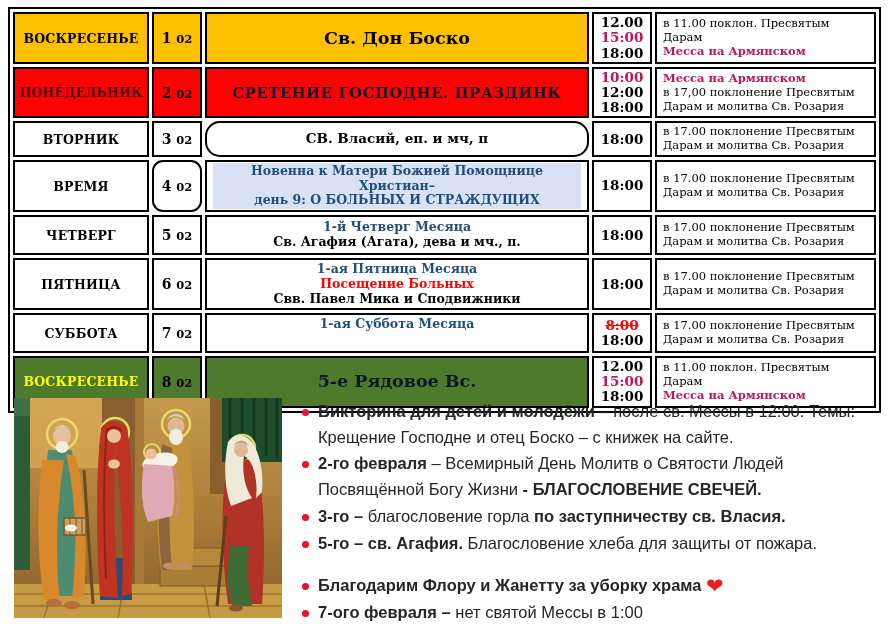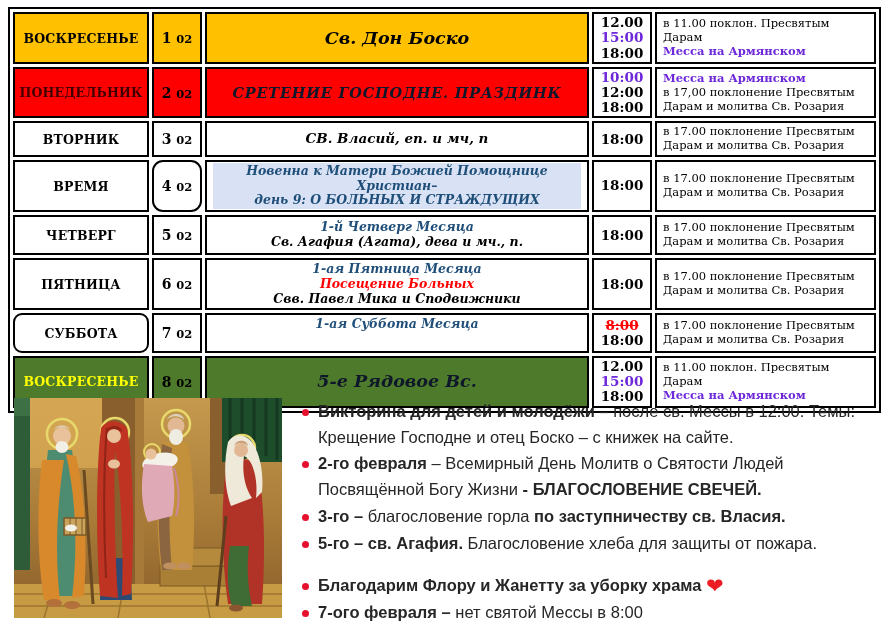--- a/index.html
+++ b/index.html
@@ -10,35 +10,35 @@
   .sched-wrap{position:absolute;left:8px;top:7px;width:869px;border:2px solid #000;padding:0px;background:#fff;}
   table.sched{border-collapse:separate;border-spacing:3px;width:100%;table-layout:fixed;}
   table.sched td,table.sched th{border:2px solid #000;background:#fff;vertical-align:middle;overflow:hidden;}
   th{font-weight:700;color:#000;text-align:center;}
   .hdr-sm{font-size:11.5px;letter-spacing:.3px;}
   .hdr-big{font-size:16px;letter-spacing:.2px;}
   .hdr-time{font-size:10.5px;line-height:1.1;}
   td.day{font-size:12.5px;font-weight:700;text-align:center;letter-spacing:.2px;}
   td.date{font-size:14px;font-weight:700;text-align:center;}
   td.date .d2{font-size:11.5px;}
-  td.lit{text-align:center;padding:1px 4px;font-style:italic;}
+  td.lit{text-align:center;padding:1px 4px;}
   td.time{font-size:13.5px;font-weight:700;text-align:center;line-height:1.12;}
   td.notes{font-size:11.5px;text-align:left;padding:2px 6px;line-height:1.2;vertical-align:middle;}
   .v-gold{background:#FFC000 !important;}
   .v-red{background:#FF0000 !important;}
   .v-green{background:#4E7A2B !important;}
   td.day.v-red{color:#400000;}
   td.day.v-green{color:#FFFF00;}
   .lit-line{display:block;font-weight:700;line-height:1.18;}
   .s-lg{font-size:17.5px;line-height:1.3;}
   .s-feast{font-size:14.5px;letter-spacing:.8px;}
   .s-md{font-size:13.5px;}
   .s-sm{font-size:12.5px;}
   .c-black{color:#000;}
-  .c-blue{color:#6d28d9;}
+  .c-blue{color:#be185d;}
   .c-darkblue{color:#1F4E79;}
   .c-red{color:#FF0000;}
   .c-yellow{color:#0f172a;}
   .b{font-weight:700;}
   .strike{text-decoration:line-through;}
   .hl-box{display:block;background:#D8E2F4;padding:1px 2px;margin:0 2px;}
   td.lit.top-align{vertical-align:top;padding-top:2px;}
   .note-line{display:block;}
 
   
@@ -94,21 +94,21 @@
               <span class="note-line c-black">18:00</span>
             </td>
             <td class="notes" style="height: 40px;">
               <span class="note-line c-blue b">Месса на Армянском</span>
               <span class="note-line c-black">в 17,00 поклонение Пресвятым Дарам и молитва Св. Розария</span>
             </td>
           </tr>
           <tr>
             <td class="day" style="height: 22px;">ВТОРНИК</td>
             <td class="date" style="height: 22px;"><span class="d1">3 </span><span class="d2">02</span></td>
-            <td class="lit" style="height: 22px;">
+            <td class="lit" style="height: 22px; border-radius: 15px;">
               <span class="lit-line c-black s-md">СВ. Власий, еп. и мч, п</span>
             </td>
             <td class="time" style="height: 22px;">
               <span class="note-line c-black">18:00</span>
             </td>
             <td class="notes" style="height: 22px;">
               <span class="note-line c-black">в 17.00 поклонение Пресвятым Дарам и молитва Св. Розария</span>
             </td>
           </tr>
           <tr>
@@ -150,21 +150,21 @@
               <span class="lit-line c-black s-sm">Свв. Павел Мика и Сподвижники</span>
             </td>
             <td class="time" style="height: 44px;">
               <span class="note-line c-black">18:00</span>
             </td>
             <td class="notes" style="height: 44px;">
               <span class="note-line c-black">в 17.00 поклонение Пресвятым Дарам и молитва Св. Розария</span>
             </td>
           </tr>
           <tr>
-            <td class="day" style="height: 32px; border-radius: 9px;">СУББОТА</td>
+            <td class="day" style="height: 32px;">СУББОТА</td>
             <td class="date" style="height: 32px;"><span class="d1">7 </span><span class="d2">02</span></td>
             <td class="lit top-align" style="height: 32px;">
               <span class="lit-line c-darkblue s-sm">1-ая Суббота Месяца</span>
             </td>
             <td class="time" style="height: 32px;">
               <span class="note-line c-red strike">8:00</span>
               <span class="note-line c-black">18:00</span>
             </td>
             <td class="notes" style="height: 32px;">
               <span class="note-line c-black">в 17.00 поклонение Пресвятым Дарам и молитва Св. Розария</span>
@@ -278,17 +278,17 @@
 
   <div class="bullets-area">
     <ul class="blist" id="bullets-1">
         <li><span class="b ">Викторина для детей и молодёжи</span><span> – после св. Мессы в 12:00. Темы: Крещение Господне и отец Боско – с книжек на сайте.</span></li>
         <li><span class="b ">2-го февраля</span><span> – Всемирный День Молитв о Святости Людей Посвящённой Богу Жизни </span><span class="b ">- БЛАГОСЛОВЕНИЕ СВЕЧЕЙ.</span></li>
         <li><span class="b ">3-го –</span><span> благословение горла </span><span class="b ">по заступничеству св. Власия.</span></li>
         <li><span class="b ">5-го – св. Агафия.</span><span> Благословение хлеба для защиты от пожара.</span></li>
       </ul>
     <ul class="blist second" id="bullets-2">
         <li><span class="b ">Благодарим Флору и Жанетту за уборку храма </span><span class="heart">❤</span></li>
-        <li><span class="b ">7-ого февраля –</span><span> нет святой Мессы в 8:00</span></li>
+        <li><span class="b ">7-ого февраля –</span><span> нет святой Мессы в 1:00</span></li>
       </ul>
   </div>
 
 </div>
 
 </body></html>

